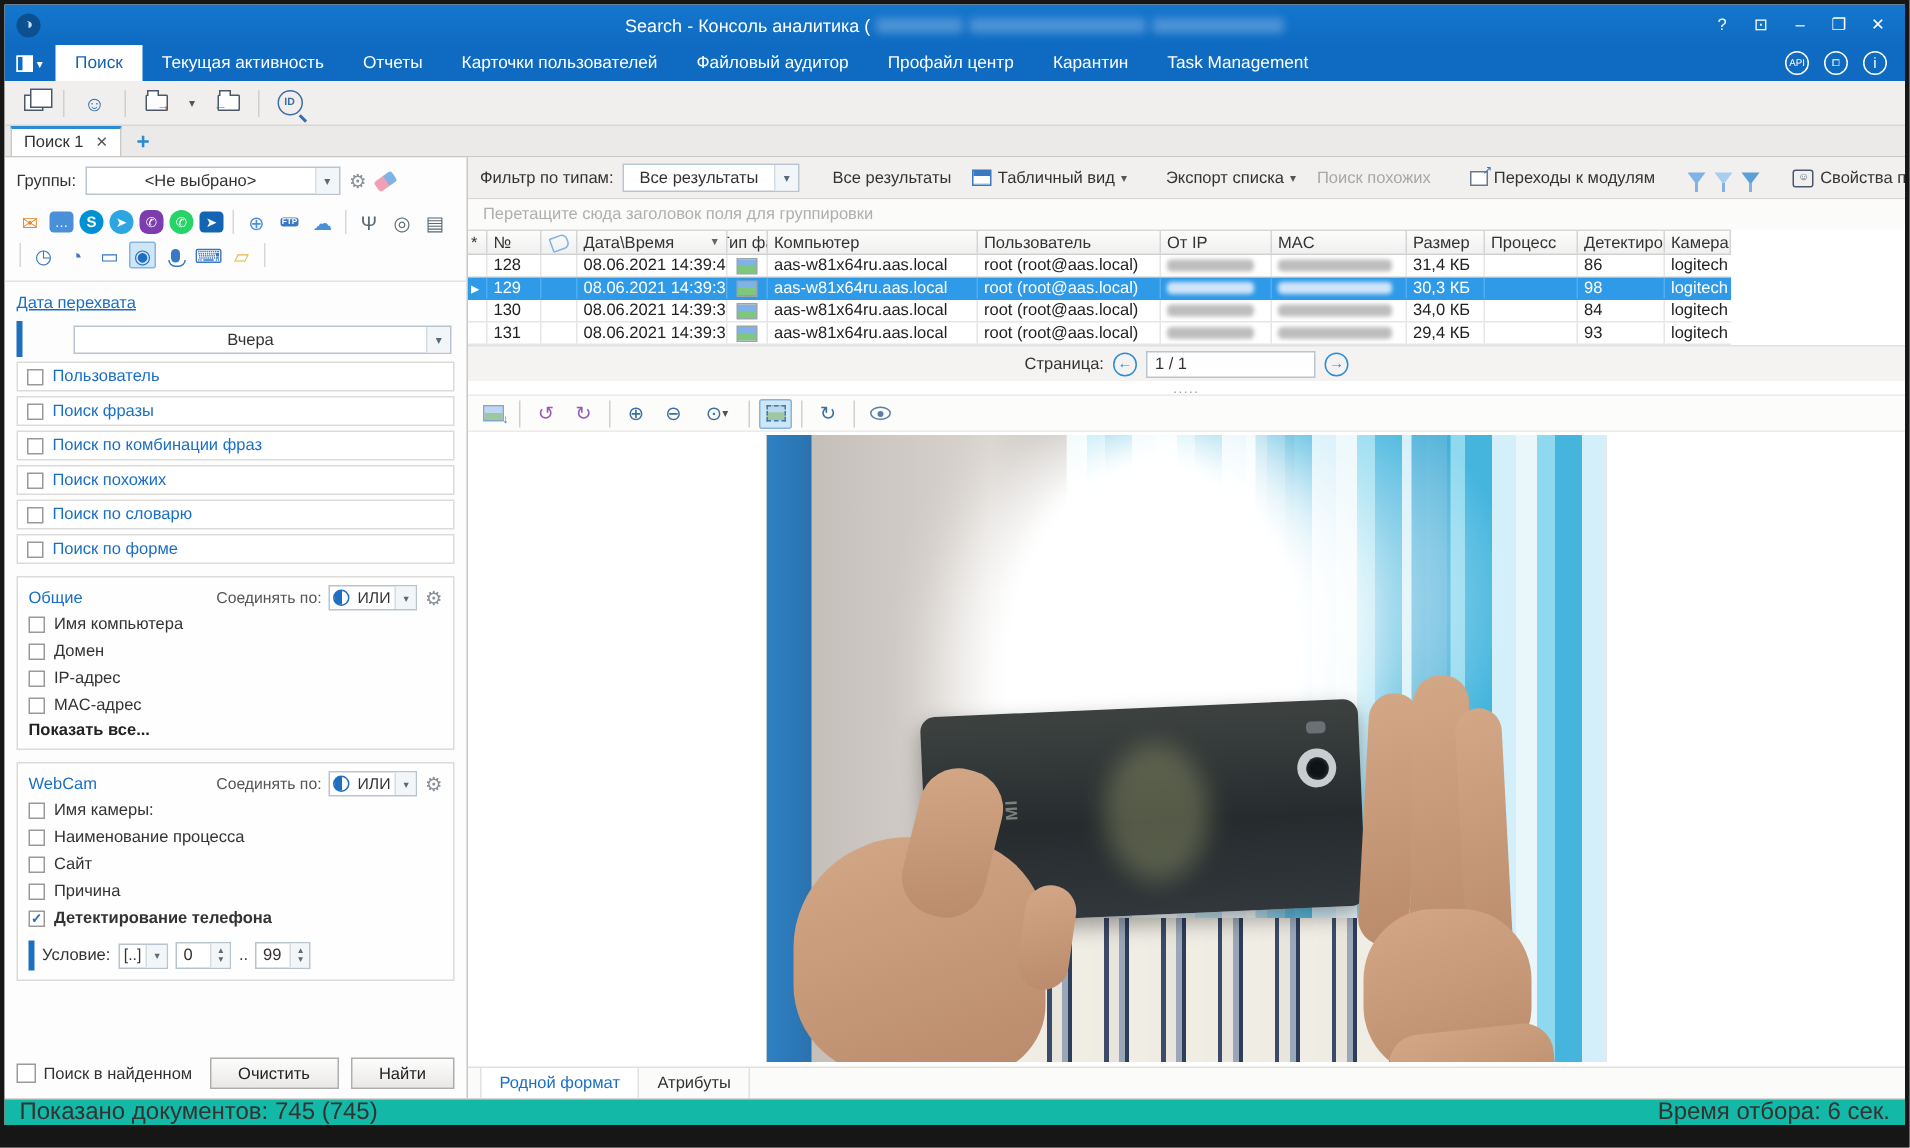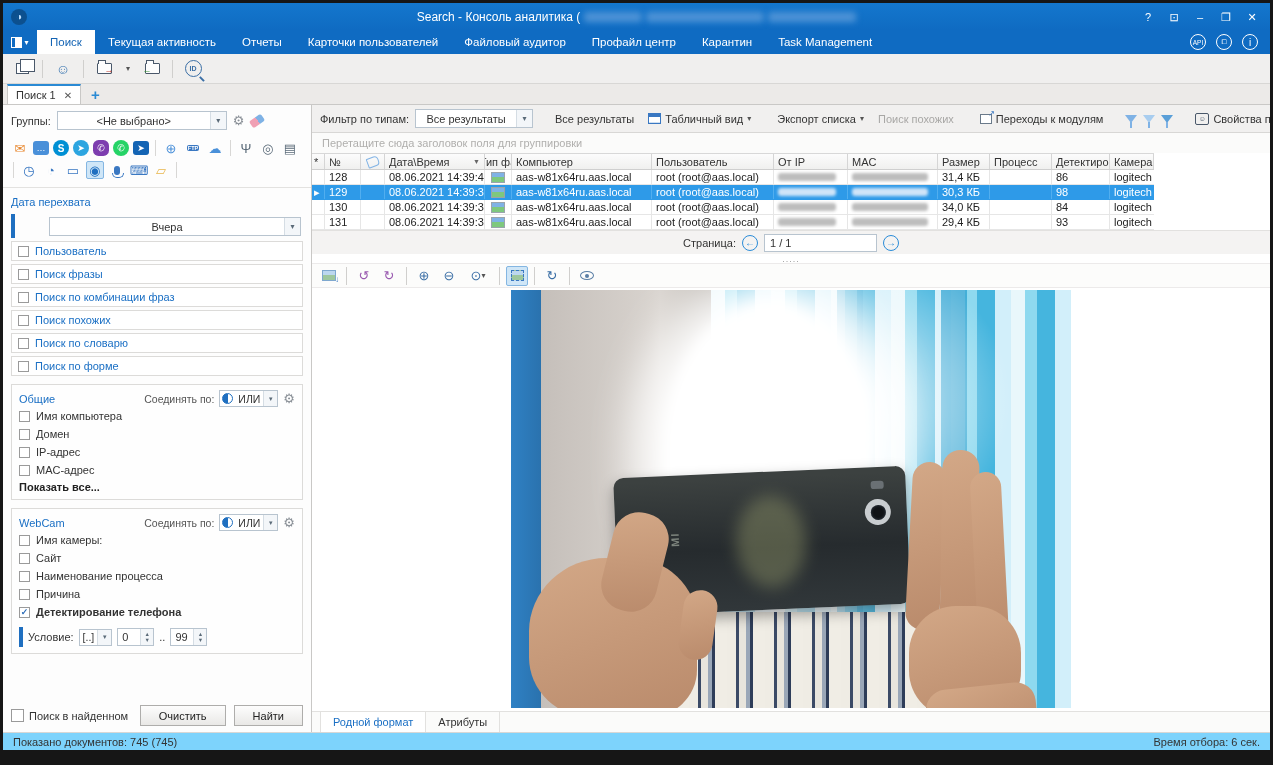--- a/index.html
+++ b/index.html
@@ -57,21 +57,21 @@
   .gear { color:#8a9097; font-size:13px; }
   .eraser { width:14px; height:8px; border-radius:2px; transform:rotate(-35deg); background:linear-gradient(90deg,#f0a0b4 55%,#7fb2e5 55%); display:inline-block; }
   .icon-rows { margin-top:7px; }
   .irow { display:flex; align-items:center; gap:4px; height:22px; }
   .sic { width:18px; height:18px; display:flex; align-items:center; justify-content:center; font-size:13px; border-radius:2px; }
   .sic.sel { background:#cfe6f7; border:1px solid #84b6e2; }
   .sic .badge { font-size:5.5px; font-weight:bold; color:#fff; background:#3a78c2; border-radius:2px; padding:0 1px; }
   .vsep { width:1px; height:16px; background:#d8d7d5; margin:0 2px; }
   .mic-shape { width:6px; height:9px; background:#3a78c2; border-radius:3px; position:relative; }
   .mic-shape::after { content:""; position:absolute; left:-2px; bottom:-3px; width:10px; height:4px; border:1.2px solid #3a78c2; border-top:none; border-radius:0 0 5px 5px; }
-  .sec-title { color:#1a6fc4; margin:8px 0 4px 0; }
+  .sec-title { color:#1a6fc4; margin:8px 0 4px 0;text-decoration:underline; }
   .hr { height:1px; background:#e3e2e0; margin:6px -8px 0 -8px; }
   .accent-wrap { display:flex; gap:6px; margin-top:2px; }
   .accent { width:4px; background:#1f6fc0; }
   .radio-col { flex:1; }
   .radio-row { display:flex; align-items:center; gap:12px; height:20px; }
   .radio { width:12px; height:12px; border:1px solid #8a8a8a; border-radius:50%; background:#fff; position:relative; display:inline-block; vertical-align:-2px; margin-right:4px; }
   .radio.on::after { content:""; position:absolute; left:3px; top:3px; width:4px; height:4px; border-radius:50%; background:#333; }
   .rel-combo { width:252px; margin:3px 0 2px 28px; }
   .link-box { border:1px solid #dcdbd9; background:#fff; height:20px; display:flex; align-items:center; gap:6px; padding:0 6px; margin-top:3px; color:#1a6fc4; }
   .cb { width:11px; height:11px; border:1px solid #9a9a9a; background:#fff; display:inline-flex; align-items:center; justify-content:center; font-size:9px; color:#2b6cb8; flex:none; }
@@ -161,21 +161,21 @@
   .ph-rfing2 { position:absolute; left:430px; top:160px; width:37px; height:196px; border-radius:18px; transform:rotate(1deg); }
   .ph-rfing3 { position:absolute; left:463px; top:182px; width:31px; height:176px; border-radius:16px; transform:rotate(-3deg); }
   .ph-rpalm { position:absolute; left:398px; top:316px; width:112px; height:112px; border-radius:42%; }
   .ph-rarm { position:absolute; left:416px; top:396px; width:110px; height:60px; border-radius:20px 20px 0 0; transform:rotate(-6deg); }
 
   .viewer-tabs { height:21px; background:#fbfbfa; border-top:1px solid #e2e1df; display:flex; align-items:stretch; font-size:11px; padding-left:8px; }
   .v-tab { padding:0 12px; display:flex; align-items:center; border-right:1px solid #e2e1df; color:#333; }
   .v-tab.active { color:#1a6fc4; background:#fff; border-left:1px solid #e2e1df; }
 
   
-  .statusbar { height:18px; background:#7dd3fc; border-top:1px solid #d8d7d5; display:flex; align-items:center; font-size:11px; color:#333; padding:0 10px; }
+  .statusbar { height:18px; background:#14b8a6; border-top:1px solid #d8d7d5; display:flex; align-items:center; font-size:16px; color:#333; padding:0 10px; }
   .statusbar .right { margin-left:auto; }
 </style>
 </head>
 <body>
 
 <div class="frame">
   <div class="window">
 
     <div class="titlebar">
       <div class="app-logo">◑</div>
@@ -375,25 +375,25 @@
               <span class="dd">▾</span>
             </div>
             <span class="gear">⚙</span>
           </div>
           <div class="g-item">
               <span class="cb"></span>
               <span>Имя камеры:</span>
             </div>
           <div class="g-item">
               <span class="cb"></span>
+              <span>Наименование процесса</span>
+            </div>
+          <div class="g-item">
+              <span class="cb"></span>
               <span>Сайт</span>
-            </div>
-          <div class="g-item">
-              <span class="cb"></span>
-              <span>Наименование процесса</span>
             </div>
           <div class="g-item">
               <span class="cb"></span>
               <span>Причина</span>
             </div>
           <div class="g-item" style="font-weight:bold">
               <span class="cb">✓</span>
               <span>Детектирование телефона</span>
             </div>
           <div class="cond-row">

